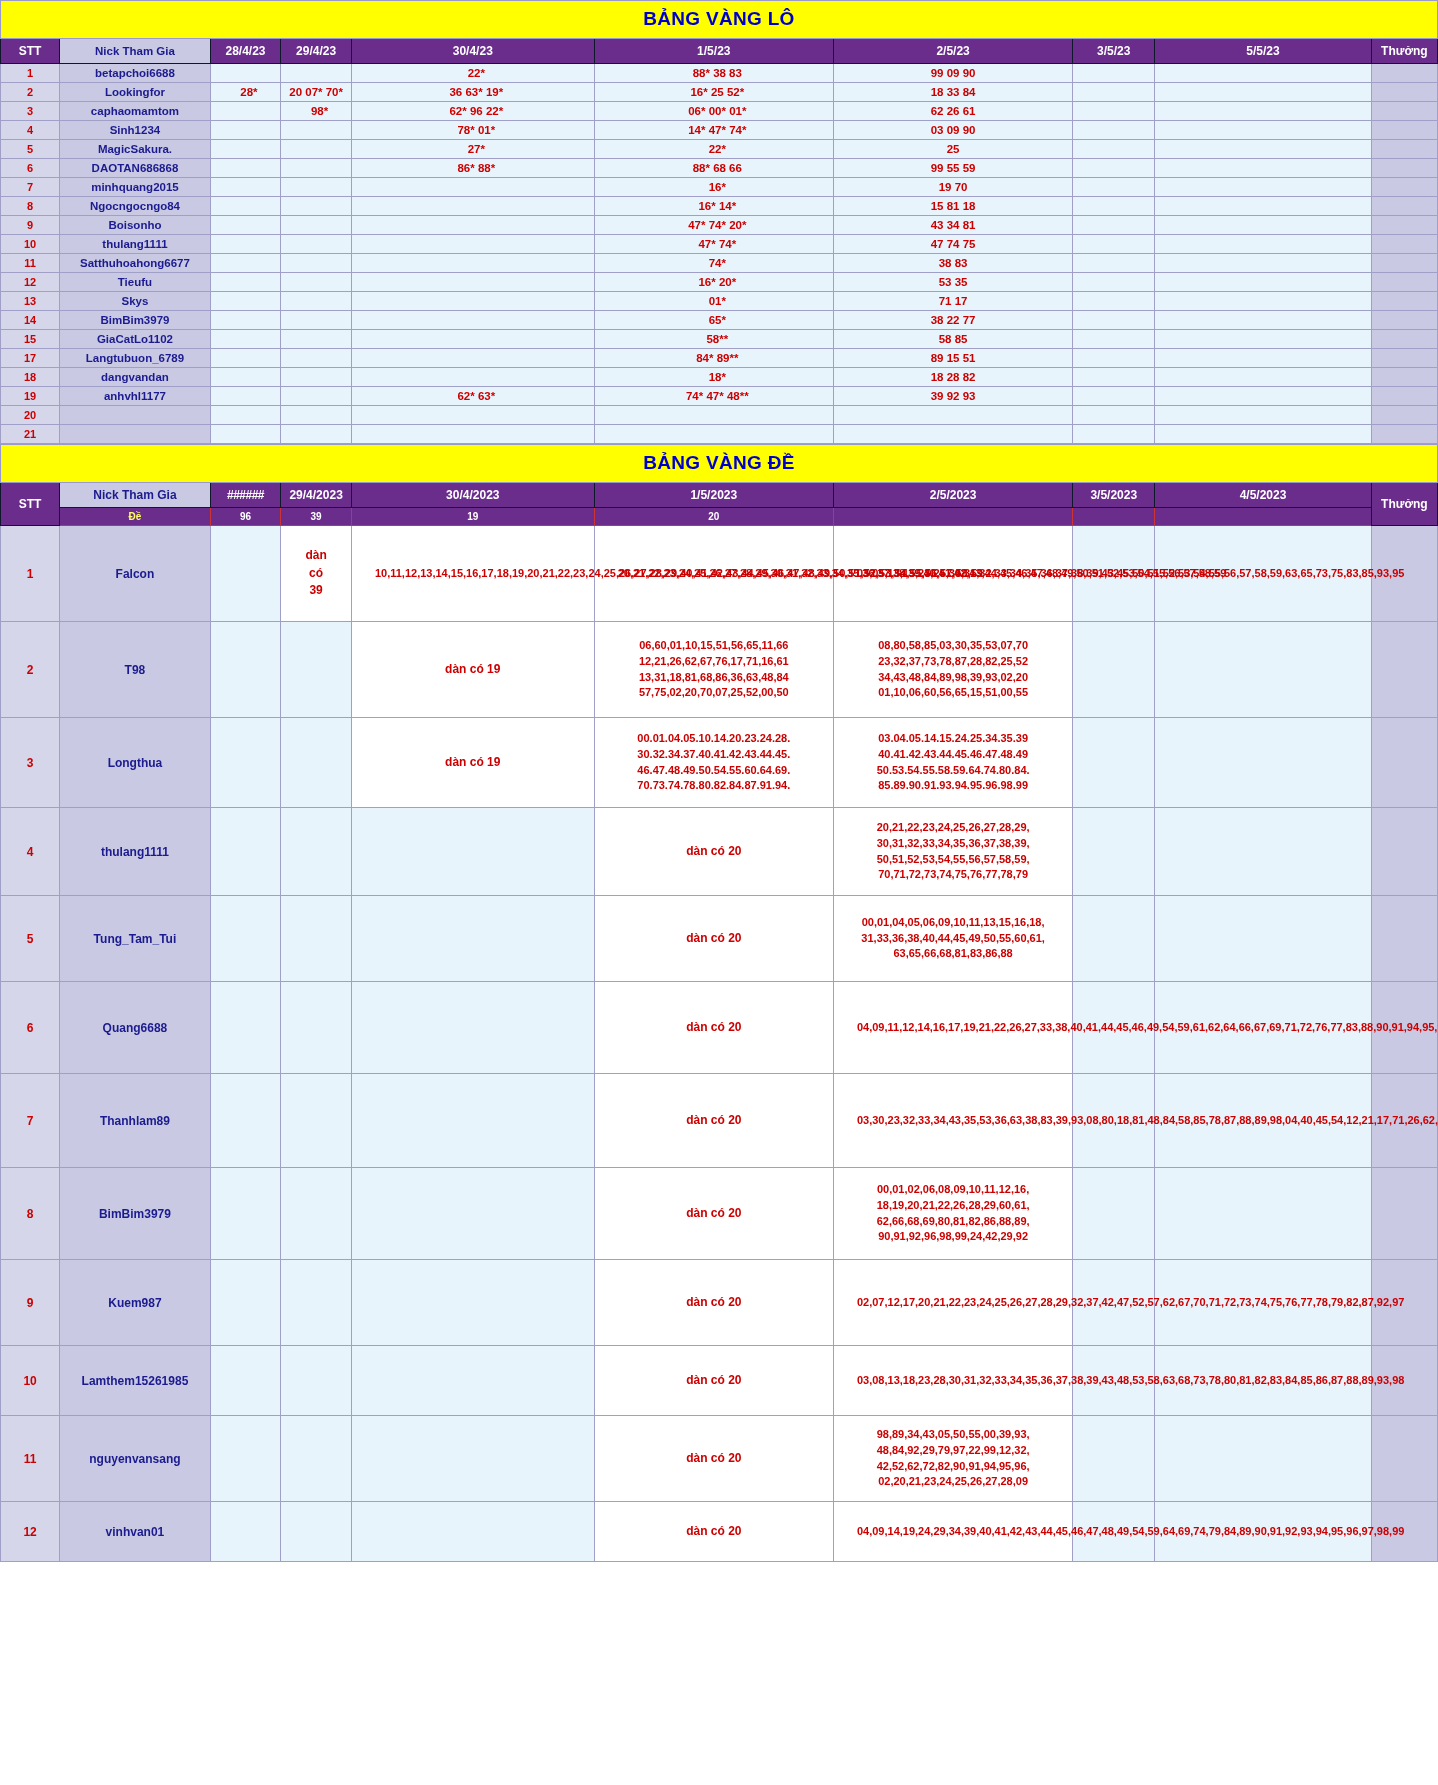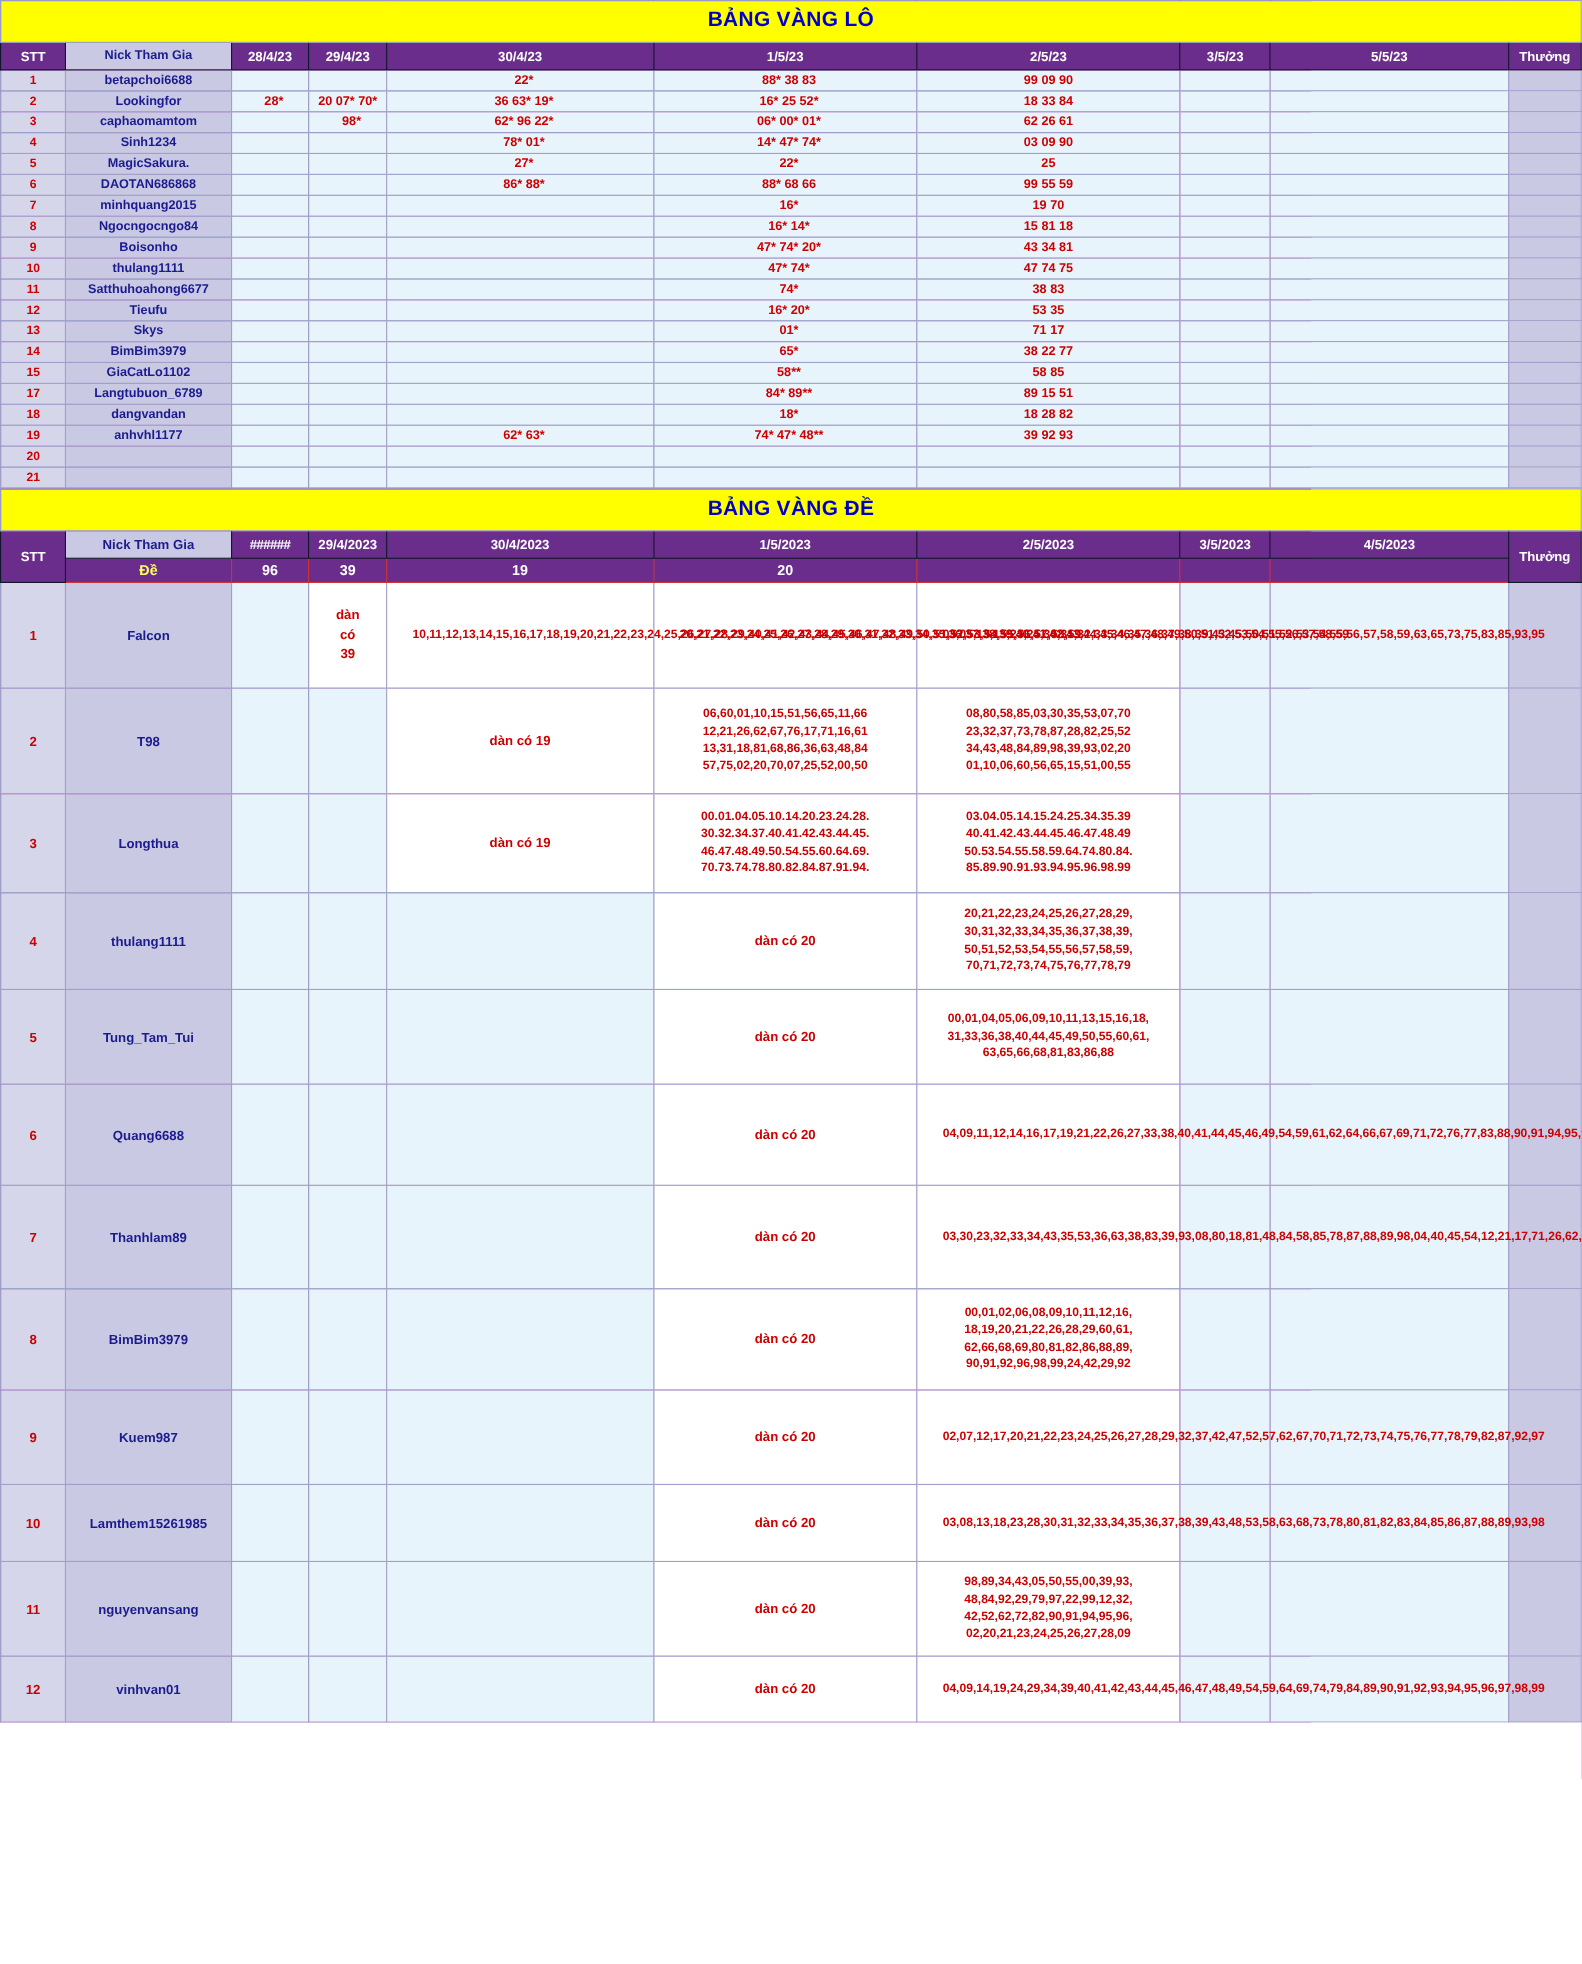--- a/index.html
+++ b/index.html
@@ -3,21 +3,21 @@
 <meta charset="utf-8">
 <style>
   * { box-sizing: border-box; }
   html, body {
     margin: 0; padding: 0;
     background: #ffffff;
     font-family: "Liberation Sans", sans-serif;
   }
   .page {
     width: 1192px;
-    background: #a21caf;
+    background: #be185d;
     padding: 0;
   }
   table {
     border-collapse: collapse;
     width: 1438px;
     table-layout: fixed;
   }
   .banner {
     background: #ffff00;
     color: #0000cc;
@@ -95,21 +95,21 @@
     line-height: 1.45;
     padding: 4px 23px;
   }
   .de td.emptyc { background: #e8f4fb; }
   .de td.thuong { background: #c9c9e4; }
   .de td.dan { color: #cc0000; font-weight: bold; font-size: 12px; }
   .subhdr td {
     background: #6b2d8b;
     color: #ffffff;
     font-weight: bold;
-    font-size: 13px;
+    font-size: 10px;
     border: 1px solid #cc3333;
     padding: 3px 2px;
   }
   .subhdr td.lbl { color: #ffff66; }
   .hash { letter-spacing: -0.5px; }
 </style>
 </head>
 <body>
 
 <div class="page">

